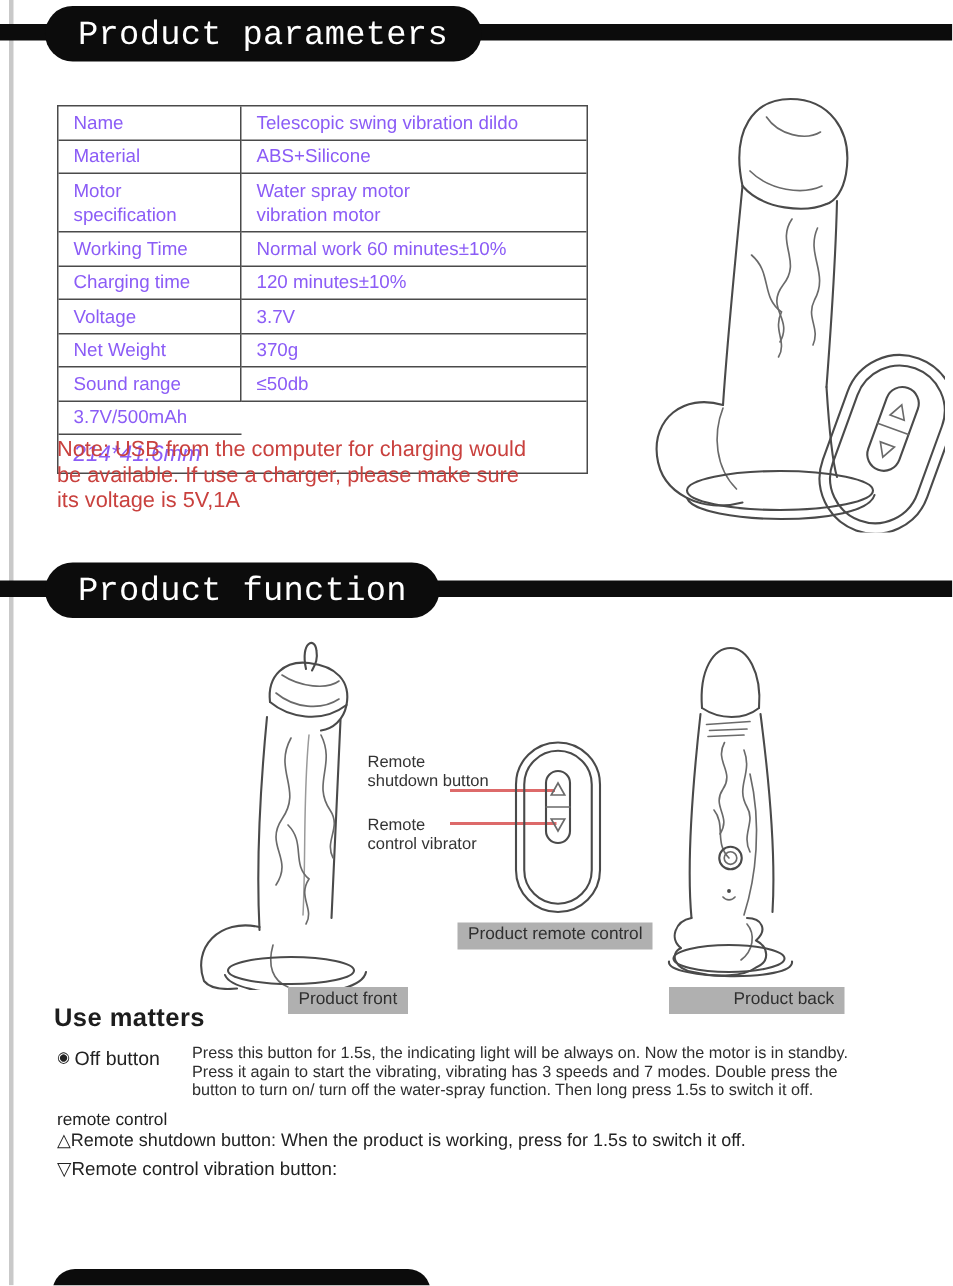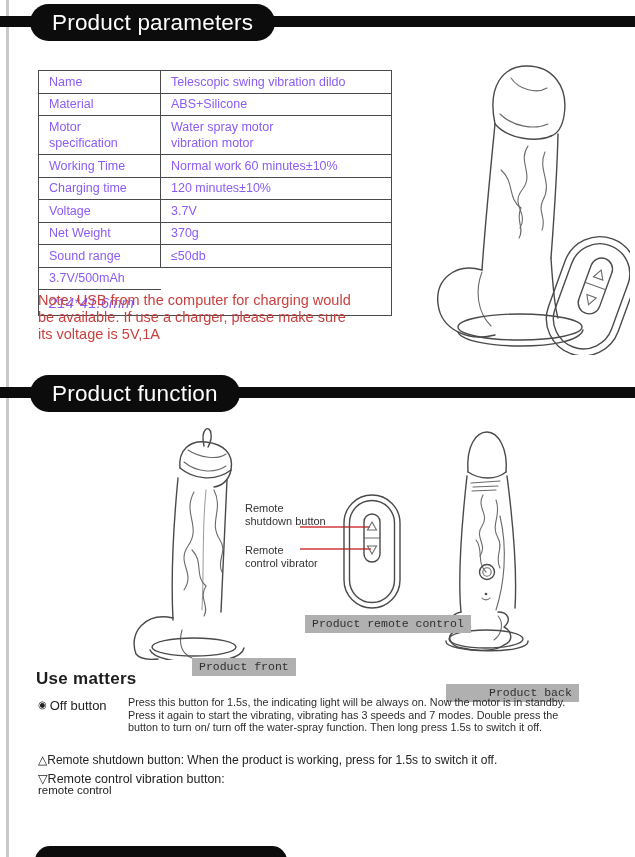--- a/index.html
+++ b/index.html
@@ -7,43 +7,43 @@
         font-family:"Liberation Sans",sans-serif;color:#2e2e2e;}
   .abs{position:absolute;}
   .pre{white-space:pre-line;}
 
   
   .edge{left:6px;top:0;width:3px;height:100%;background:#c9c9c9;}
 
   
   .bannerline{left:0;right:0;height:11px;background:#0c0c0c;}
   .bannerpill{left:30px;height:37px;background:#0c0c0c;color:#fff;border-radius:19px;
-              display:flex;align-items:center;padding:0 22px;font-size:22.5px;letter-spacing:.2px;}
+              display:flex;align-items:center;padding:0 22px;font-size:22.5px;letter-spacing:.2px;font-family:Liberation Mono, monospace;}
   .bannerstub{left:35px;top:846px;width:252px;height:22px;background:#0c0c0c;border-radius:15px 15px 0 0;}
 
   
   .spec{left:38px;top:70px;width:352px;border:1px solid #4a4a4a;font-size:12.5px;color:#8b5cf6;}
   .trow{display:grid;grid-template-columns:122px 1fr;}
   .tcell{padding:2.5px 6px 2.5px 10px;border-bottom:1px solid #4a4a4a;line-height:1.32;min-height:14px;
          white-space:pre-line;display:flex;align-items:center;}
   .tlabel{border-right:1px solid #4a4a4a;}
   .trow:last-child .tcell{border-bottom:none;}
   .trow.big .tvalue{font-size:15px;font-style:italic;}
 
   .note{left:38px;top:292px;width:380px;font-size:14.5px;line-height:1.16;color:#c9413e;}
 
-  .caption{background:#b0b0b0;color:#2f2f2f;font-size:11.5px;padding:2px 7px;line-height:1.2;font-family:Liberation Mono, monospace;}
+  .caption{background:#b0b0b0;color:#2f2f2f;font-size:11.5px;padding:2px 7px;line-height:1.2;}
   .flabel{font-size:11px;color:#333;line-height:1.18;}
   .redline{height:2px;background:#dd6a6a;}
 
   .usehead{left:36px;top:669px;font-size:17px;font-weight:600;color:#1d1d1d;letter-spacing:.3px;}
   .offrow{left:38px;top:698px;font-size:13px;color:#222;}
   .offrow .dot{font-size:10px;vertical-align:2px;margin-right:3px;}
   .offtext{left:128px;top:696px;width:510px;font-size:10.8px;line-height:1.17;color:#2e2e2e;}
-  .rchead{left:38px;top:741px;font-size:11.5px;color:#222;margin-top:43px;}
+  .rchead{left:38px;top:741px;font-size:11.5px;color:#222;}
   .rcshut{left:38px;top:753px;font-size:12px;color:#222;width:585px;}
   .rcviblabel{left:38px;top:771px;font-size:12.5px;color:#222;}
   .rcvibtext{left:221px;top:772px;width:365px;font-size:12.5px;line-height:1.2;color:#2e2e2e;}
 
   svg{display:block;}
   .ln{fill:none;stroke:#4a4a4a;stroke-width:1.4;stroke-linecap:round;stroke-linejoin:round;}
   .ln2{fill:none;stroke:#6a6a6a;stroke-width:1.1;stroke-linecap:round;}
   .lt{fill:none;stroke:#9a9a9a;stroke-width:1;stroke-linecap:round;}
 </style>
 </head>
@@ -184,21 +184,21 @@
       <path class="ln2" d="M44,178 c2,2.5 6,2.5 8,0"></path>
     </g>
     <path class="ln" d="M23,192 C12,194 8,206 16,212 C8,216 12,226 24,228 C40,232 58,231 66,225 C76,221 74,211 66,207 C74,200 70,192 60,192"></path>
     <path class="ln2" d="M60,196 C66,203 64,214 56,220"></path>
     <ellipse class="ln" cx="48" cy="219" rx="37" ry="9"></ellipse>
     <path class="ln" d="M8,221 C6,233 92,235 90,221"></path>
   </svg>
 
   <div class="abs caption" style="left:192px;top:658px;">Product front</div>
   <div class="abs caption" style="left:305px;top:615px;">Product remote control</div>
-  <div class="abs caption" style="left:446px;top:684px;padding-left:43px;">Product back</div>
+  <div class="abs caption" style="left:446px;top:658px;padding-left:43px;">Product back</div>
 
   <div class="abs usehead">Use matters</div>
 
   <div class="abs offrow">
     <span class="dot">◉</span><span>Off button</span>
   </div>
   <div class="abs offtext pre">Press this button for 1.5s, the indicating light will be always on. Now the motor is in standby.
 Press it again to start the vibrating, vibrating has 3 speeds and 7 modes. Double press the
 button to turn on/ turn off the water-spray function. Then long press 1.5s to switch it off.</div>
 

